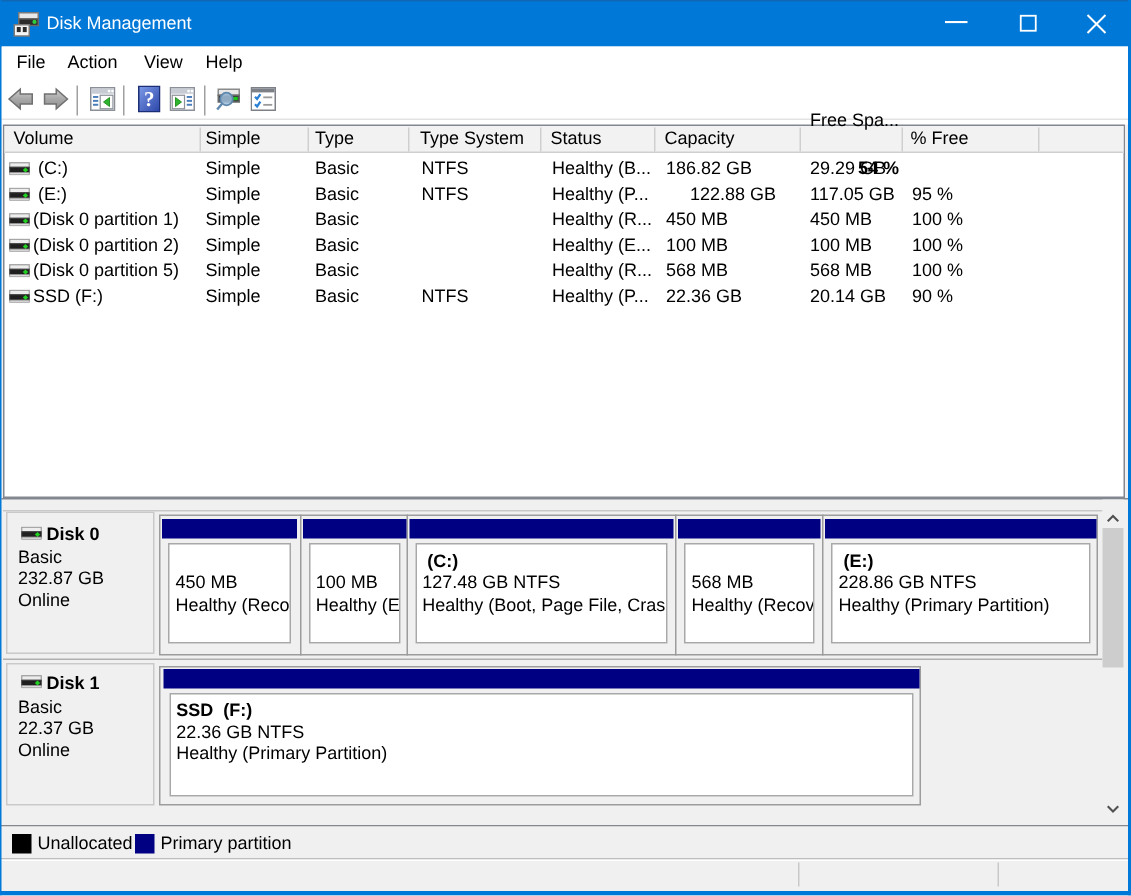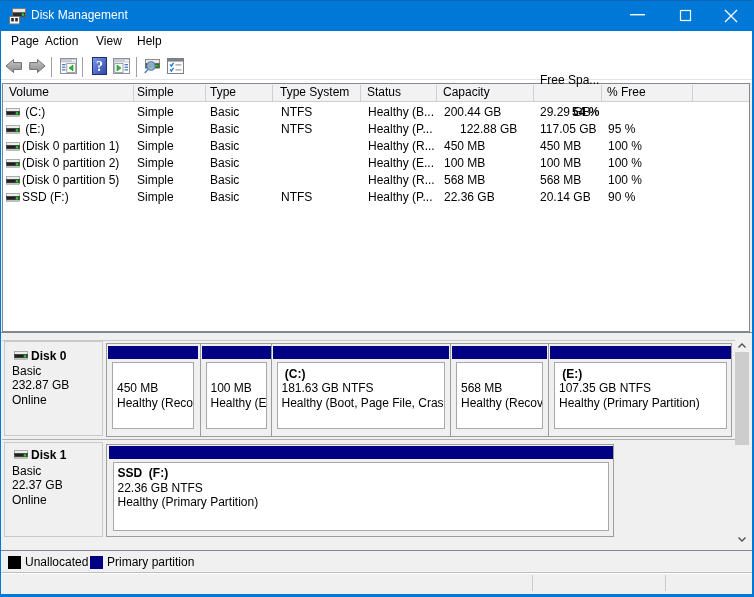--- a/index.html
+++ b/index.html
@@ -24,21 +24,21 @@
 </svg>
 <div class="abs" style="left:31px;top:0;height:31px;line-height:31px;color:#fff;">Disk Management</div>
 
 <svg class="abs" style="left:616px;top:0;" width="138" height="31" viewBox="0 0 138 31">
   <rect x="14" y="14" width="15" height="1.4" fill="#fff"></rect>
   <rect x="64.5" y="10.5" width="10" height="10" fill="none" stroke="#fff" stroke-width="1.2"></rect>
   <path d="M 109 10 L 121 22 M 121 10 L 109 22" stroke="#fff" stroke-width="1.3" fill="none"></path>
 </svg>
 
 <div class="abs" style="left:1px;top:31px;width:752px;height:23px;background:#ffffff;"></div>
-<div class="abs" style="left:11px;top:30px;height:23px;line-height:23px;">Page</div>
+<div class="abs" style="left:11px;top:30px;height:23px;line-height:23px;">File</div>
 <div class="abs" style="left:45px;top:30px;height:23px;line-height:23px;">Action</div>
 <div class="abs" style="left:96px;top:30px;height:23px;line-height:23px;">View</div>
 <div class="abs" style="left:137px;top:30px;height:23px;line-height:23px;">Help</div>
 
 <div class="abs" style="left:1px;top:54px;width:752px;height:29px;background:#ffffff;"></div>
 <div class="abs" style="left:1px;top:79px;width:752px;height:1px;background:#e3e3e3;"></div>
 
 <svg class="abs" style="left:5px;top:58px;" width="48" height="16" viewBox="0 0 48 16">
   <defs>
     <linearGradient id="ag" x1="0" y1="0" x2="0" y2="1">
@@ -130,21 +130,21 @@
 <rect x="0.5" y="0.5" width="13" height="3" fill="#ededed" stroke="#9a9a9a" stroke-width="0.8"></rect>
 <rect x="0.5" y="3.5" width="13" height="3.6" fill="#1f1f1f" stroke="#3c3c3c" stroke-width="0.7"></rect>
 <path d="M11 3.6 L12.8 5.3 L11 7 L9.2 5.3 Z" fill="#21d021"></path>
 <rect x="0.5" y="7.1" width="13" height="1.4" fill="#e3e3e3" stroke="#9a9a9a" stroke-width="0.6"></rect>
 </svg>
 <div class="abs tt" style="left:22px;top:104px;height:17px;line-height:17px;"> (C:)</div>
 <div class="abs tt" style="left:137px;top:104px;height:17px;line-height:17px;">Simple</div>
 <div class="abs tt" style="left:210px;top:104px;height:17px;line-height:17px;">Basic</div>
 <div class="abs tt" style="left:281px;top:104px;height:17px;line-height:17px;">NTFS</div>
 <div class="abs tt" style="left:368px;top:104px;height:17px;line-height:17px;">Healthy (B...</div>
-<div class="abs tt" style="left:444px;top:104px;height:17px;line-height:17px;">200.44 GB</div>
+<div class="abs tt" style="left:444px;top:104px;height:17px;line-height:17px;">186.82 GB</div>
 <div class="abs tt" style="left:540px;top:104px;height:17px;line-height:17px;">29.29 GB</div>
 <div class="abs tt" style="left:572px;top:104px;height:17px;line-height:17px;font-weight:bold;">54 %</div>
 <svg class="abs" style="left:6px;top:125px;" width="14" height="9" viewBox="0 0 14 9">
 <rect x="0.5" y="0.5" width="13" height="3" fill="#ededed" stroke="#9a9a9a" stroke-width="0.8"></rect>
 <rect x="0.5" y="3.5" width="13" height="3.6" fill="#1f1f1f" stroke="#3c3c3c" stroke-width="0.7"></rect>
 <path d="M11 3.6 L12.8 5.3 L11 7 L9.2 5.3 Z" fill="#21d021"></path>
 <rect x="0.5" y="7.1" width="13" height="1.4" fill="#e3e3e3" stroke="#9a9a9a" stroke-width="0.6"></rect>
 </svg>
 <div class="abs tt" style="left:22px;top:121px;height:17px;line-height:17px;"> (E:)</div>
 <div class="abs tt" style="left:137px;top:121px;height:17px;line-height:17px;">Simple</div>
@@ -235,33 +235,33 @@
   </div>
 <div class="abs" style="left:201.5px;top:346px;width:69.0px;height:13px;background:#000082;"></div>
 <div class="abs" style="left:205.5px;top:362px;width:61.0px;height:67px;background:#fff;border:1px solid #a8a8a8;box-sizing:border-box;overflow:hidden;">
     <div class="tt" style="position:absolute;left:4px;top:3.5px;height:15px;line-height:15px;font-weight:bold;"></div>
     <div class="tt" style="position:absolute;left:4px;top:18px;height:15px;line-height:15px;">100 MB</div>
     <div class="tt" style="position:absolute;left:4px;top:33px;height:15px;line-height:15px;">Healthy (EFI Sy</div>
   </div>
 <div class="abs" style="left:272.5px;top:346px;width:176.7px;height:13px;background:#000082;"></div>
 <div class="abs" style="left:276.5px;top:362px;width:168.7px;height:67px;background:#fff;border:1px solid #a8a8a8;box-sizing:border-box;overflow:hidden;">
     <div class="tt" style="position:absolute;left:4px;top:3.5px;height:15px;line-height:15px;font-weight:bold;"> (C:)</div>
-    <div class="tt" style="position:absolute;left:4px;top:18px;height:15px;line-height:15px;">181.63 GB NTFS</div>
+    <div class="tt" style="position:absolute;left:4px;top:18px;height:15px;line-height:15px;">127.48 GB NTFS</div>
     <div class="tt" style="position:absolute;left:4px;top:33px;height:15px;line-height:15px;">Healthy (Boot, Page File, Crash </div>
   </div>
 <div class="abs" style="left:452px;top:346px;width:95px;height:13px;background:#000082;"></div>
 <div class="abs" style="left:456px;top:362px;width:87px;height:67px;background:#fff;border:1px solid #a8a8a8;box-sizing:border-box;overflow:hidden;">
     <div class="tt" style="position:absolute;left:4px;top:3.5px;height:15px;line-height:15px;font-weight:bold;"></div>
     <div class="tt" style="position:absolute;left:4px;top:18px;height:15px;line-height:15px;">568 MB</div>
     <div class="tt" style="position:absolute;left:4px;top:33px;height:15px;line-height:15px;">Healthy (Recove</div>
   </div>
 <div class="abs" style="left:550px;top:346px;width:180.70000000000005px;height:13px;background:#000082;"></div>
 <div class="abs" style="left:554px;top:362px;width:172.70000000000005px;height:67px;background:#fff;border:1px solid #a8a8a8;box-sizing:border-box;overflow:hidden;">
     <div class="tt" style="position:absolute;left:4px;top:3.5px;height:15px;line-height:15px;font-weight:bold;"> (E:)</div>
-    <div class="tt" style="position:absolute;left:4px;top:18px;height:15px;line-height:15px;">107.35 GB NTFS</div>
+    <div class="tt" style="position:absolute;left:4px;top:18px;height:15px;line-height:15px;">228.86 GB NTFS</div>
     <div class="tt" style="position:absolute;left:4px;top:33px;height:15px;line-height:15px;">Healthy (Primary Partition)</div>
   </div>
 <div class="abs" style="left:2px;top:439px;width:733px;height:1px;background:#b0b0b0;"></div>
 <div class="abs" style="left:4px;top:442px;width:99px;height:95px;background:#f0f0f0;border:1px solid #c9c9c9;box-sizing:border-box;"></div>
 <svg class="abs" style="left:14px;top:450px;" width="14" height="9" viewBox="0 0 14 9">
 <rect x="0.5" y="0.5" width="13" height="3" fill="#ededed" stroke="#9a9a9a" stroke-width="0.8"></rect>
 <rect x="0.5" y="3.5" width="13" height="3.6" fill="#1f1f1f" stroke="#3c3c3c" stroke-width="0.7"></rect>
 <path d="M11 3.6 L12.8 5.3 L11 7 L9.2 5.3 Z" fill="#21d021"></path>
 <rect x="0.5" y="7.1" width="13" height="1.4" fill="#e3e3e3" stroke="#9a9a9a" stroke-width="0.6"></rect>
 </svg>

